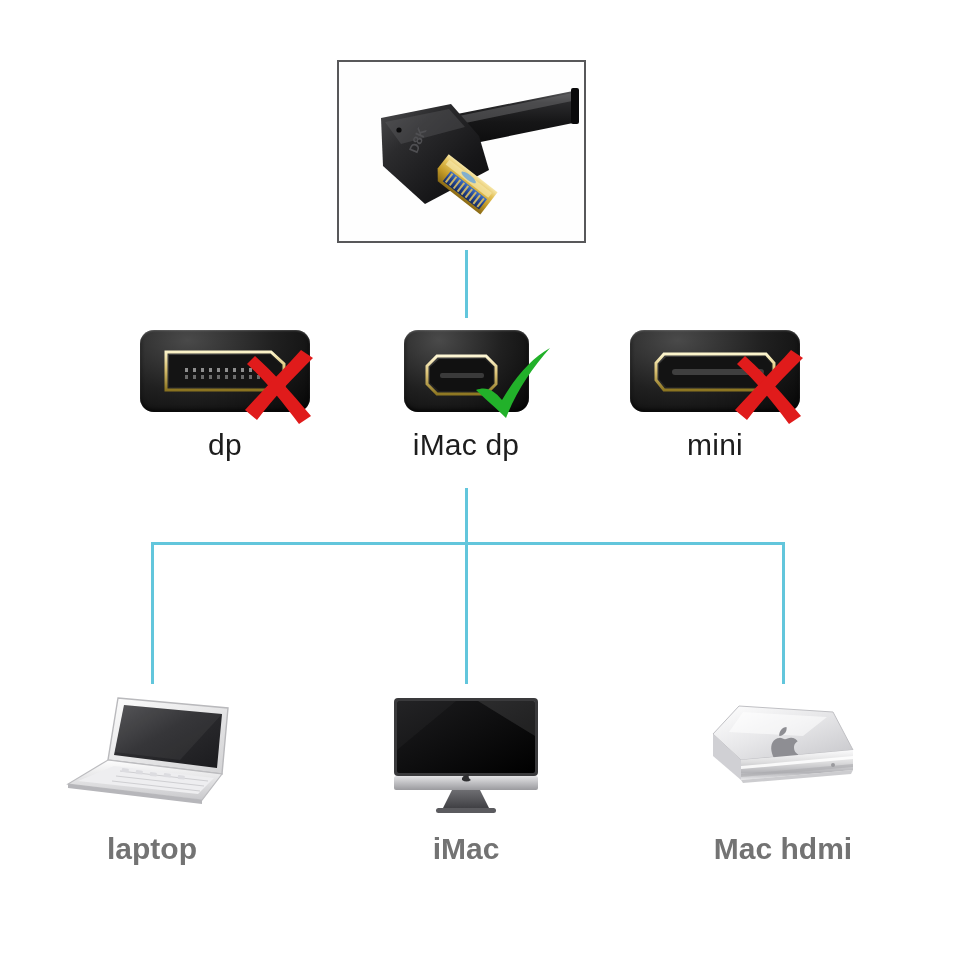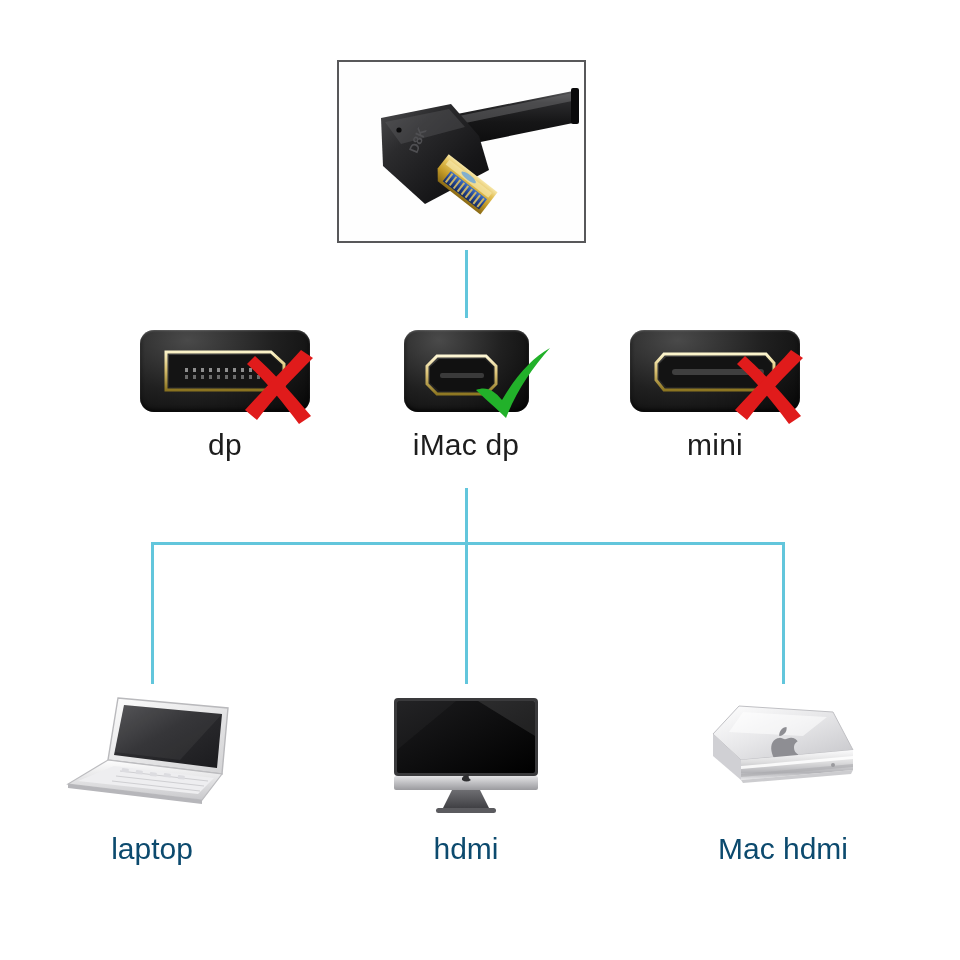--- a/index.html
+++ b/index.html
@@ -90,22 +90,23 @@
   }
   .device-art {
     position: relative;
     width: 200px;
     height: 130px;
     margin: 0 auto;
   }
   .device-label {
     margin-top: 14px;
     font-size: 30px;
-    color: #0c4a6e;
+    color: #737373;
     line-height: 1.1;
+    font-weight: bold;
   }
 </style>
 </head>
 <body>
 
 <div id="stage">
 
   <div class="photo-frame">
     <div class="photo-inner">
       <svg width="245" height="179" viewBox="0 0 245 179">
@@ -336,21 +337,21 @@
         <path d="M112 13 L169 13 L169 48 Z" fill="#ffffff" opacity="0.10"></path>
         <path d="M31 13 L90 13 L31 62 Z" fill="#ffffff" opacity="0.03"></path>
 
         <rect x="28" y="88" width="144" height="14" rx="2" fill="url(#chinG)"></rect>
         <path d="M96 90 c2-3 5-4 7-4 c-1 3 0 5 2 6 c-3 2 -6 2 -9 0 Z" fill="#2f2f31"></path>
 
         <path d="M86 102 L114 102 L124 122 L76 122 Z" fill="url(#standG)"></path>
         <rect x="70" y="120" width="60" height="5" rx="2.5" fill="#5b5b5f"></rect>
       </svg>
     </div>
-    <div class="device-label">hdmi</div>
+    <div class="device-label">iMac</div>
   </div>
 
   <div class="device-cell" style="left:653px; top:688px;">
     <div class="device-art">
       <svg width="200" height="130" viewBox="0 0 200 130">
         <defs>
           <linearGradient id="mmTop" x1="0" y1="0" x2="1" y2="1">
             <stop offset="0%" stop-color="#ffffff"></stop>
             <stop offset="45%" stop-color="#e8e8ea"></stop>
             <stop offset="100%" stop-color="#c6c6ca"></stop>

